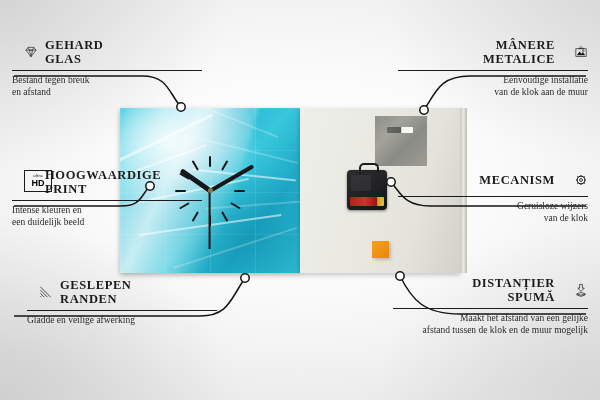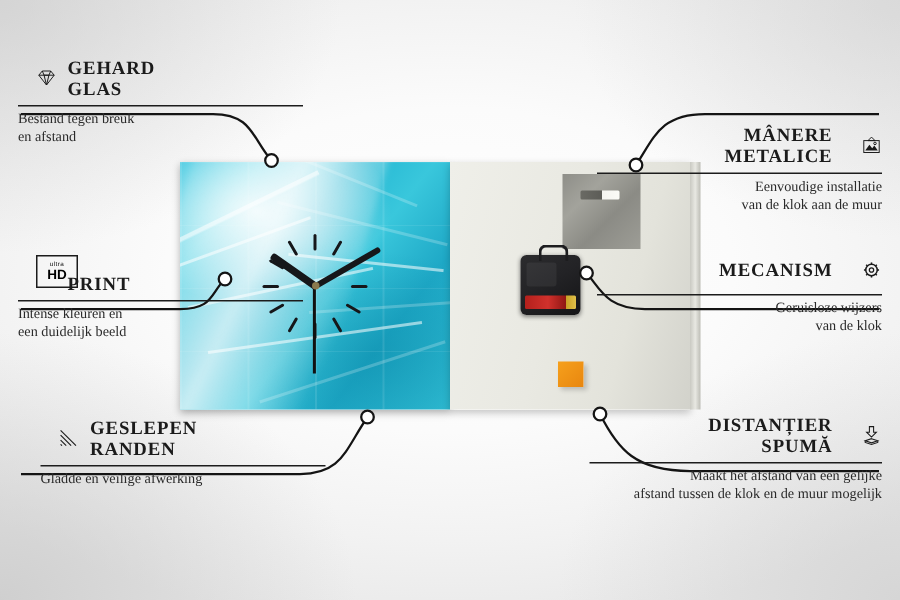--- a/index.html
+++ b/index.html
@@ -103,21 +103,21 @@
   .feat.right .ttl{text-align:right;}
   .feat .rule{height:1px;background:#1c1c1c;margin:4px 0 4px 0;}
   .feat .sub{font-size:9.5px;line-height:11.5px;color:#2a2a2a;}
   .feat.right .sub{text-align:right;}
   .ico{flex:0 0 auto;width:14px;height:24px;padding-left:12px;}
   .ico svg{display:block;width:100%;height:100%;}
 
   #f-glas{left:12px;top:38px;}
   #f-print{left:12px;top:168px;}
   #f-randen{left:27px;top:278px;}
-  #f-metal{right:12px;top:38px;width:190px;margin-top:45px;}
+  #f-metal{right:12px;top:38px;width:190px;}
   #f-mecanism{right:12px;top:168px;width:190px;}
   #f-distantier{right:12px;top:276px;width:195px;}
 
   .hdbox{width:26px;height:20px;border:1.4px solid #1b1b1b;display:flex;
          flex-direction:column;align-items:center;justify-content:center;line-height:1;}
   .hdbox .u{font-size:4.2px;letter-spacing:.3px;font-family:"Liberation Sans",sans-serif;}
   .hdbox .h{font-size:9px;font-weight:bold;font-family:"Liberation Sans",sans-serif;margin-top:.5px;}
 </style>
 </head>
 <body>
@@ -258,21 +258,21 @@
 
   <div class="feat left" id="f-print">
     <div class="head">
       <span class="ico">
         <span class="hdbox">
           <span class="u">ultra</span>
           <span class="h">HD</span>
         </span>
       </span>
       <span class="ttl">
-        <br>
+        <span>HOOGWAARDIGE</span><br>
         <span>PRINT</span>
       </span>
     </div>
     <div class="rule"></div>
     <div class="sub">
       <span>Intense kleuren en</span><br>
       <span>een duidelijk beeld</span>
     </div>
   </div>
 

